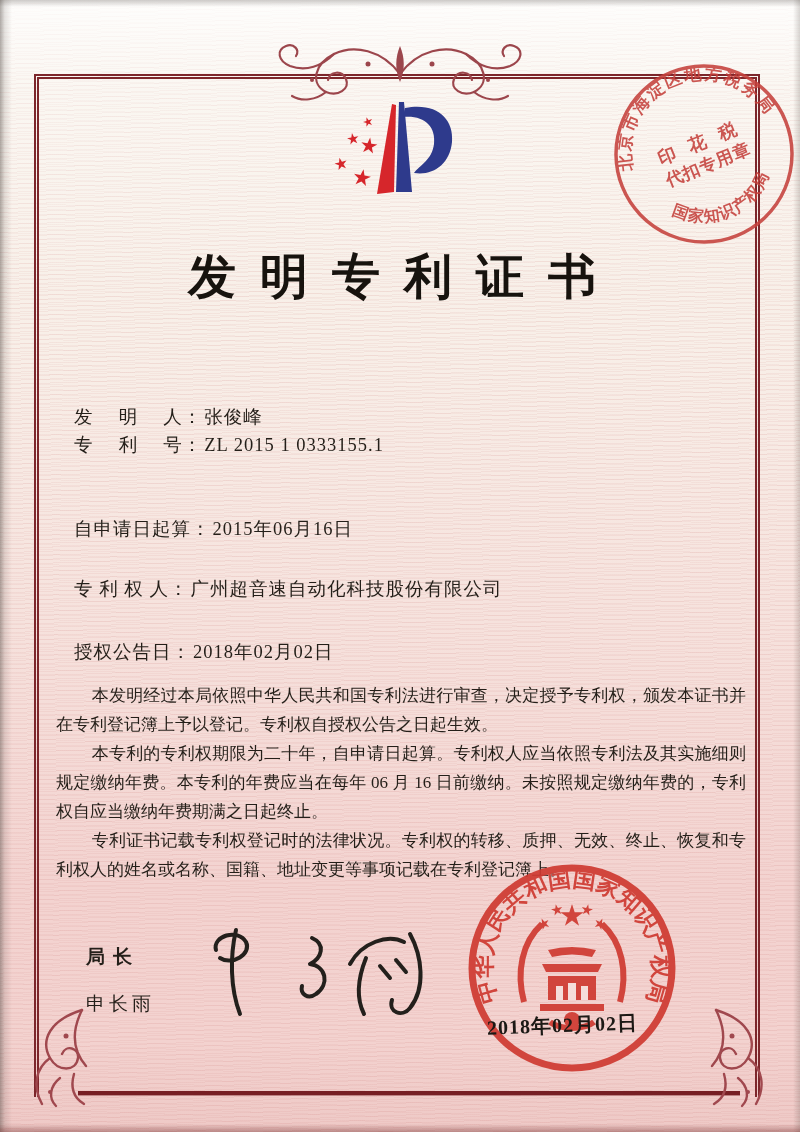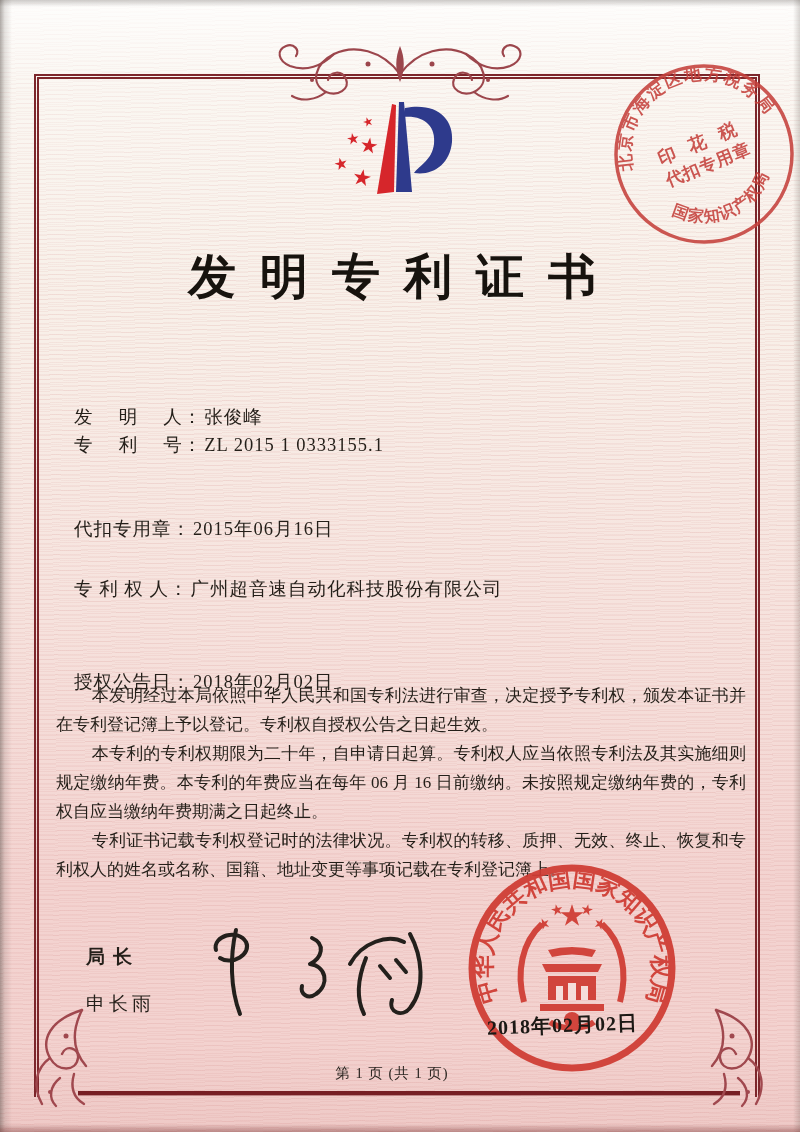--- a/index.html
+++ b/index.html
@@ -127,26 +127,26 @@
 
   <div class="big-title">发明专利证书</div>
 
   <div class="field" style="top:404px;">
     <span>发　 明　 人：</span><span class="val">张俊峰</span>
   </div>
   <div class="field" style="top:432px;">
     <span>专　 利　 号：</span><span class="val">ZL 2015 1 0333155.1</span>
   </div>
   <div class="field" style="top:516px;">
-    <span>代扣专用章：</span><span class="val">2015年06月16日</span>
+    <span>自申请日起算：</span><span class="val">2015年06月16日</span>
   </div>
   <div class="field" style="top:576px;">
     <span>专 利 权 人：</span><span class="val">广州超音速自动化科技股份有限公司</span>
   </div>
-  <div class="field" style="top:639px;margin-top:30px;">
+  <div class="field" style="top:639px;">
     <span>授权公告日：</span><span class="val">2018年02月02日</span>
   </div>
 
   <div class="paras">
     <p>本发明经过本局依照中华人民共和国专利法进行审查，决定授予专利权，颁发本证书并在专利登记簿上予以登记。专利权自授权公告之日起生效。</p>
     <p>本专利的专利权期限为二十年，自申请日起算。专利权人应当依照专利法及其实施细则规定缴纳年费。本专利的年费应当在每年 06 月 16 日前缴纳。未按照规定缴纳年费的，专利权自应当缴纳年费期满之日起终止。</p>
     <p>专利证书记载专利权登记时的法律状况。专利权的转移、质押、无效、终止、恢复和专利权人的姓名或名称、国籍、地址变更等事项记载在专利登记簿上。</p>
   </div>
 
   <div class="sig-title">局长</div>
@@ -191,15 +191,14 @@
       <path d="M76,144 L140,144 L140,151 L76,151 Z"></path>
       <circle cx="108" cy="160" r="8"></circle>
       <path d="M60,142 C52,112 58,82 78,64" stroke="#cf3a31" stroke-width="6" fill="none"></path>
       <path d="M156,142 C164,112 158,82 138,64" stroke="#cf3a31" stroke-width="6" fill="none"></path>
       <path d="M86,162 C96,170 120,170 130,162" stroke="#cf3a31" stroke-width="6" fill="none"></path>
     </g>
   </svg>
 
   <div class="seal-date">2018年02月02日</div>
 
-  <div class="footer-page">第 1 页 (共 1 页)</div>
 
 </div>
 
 </body></html>

